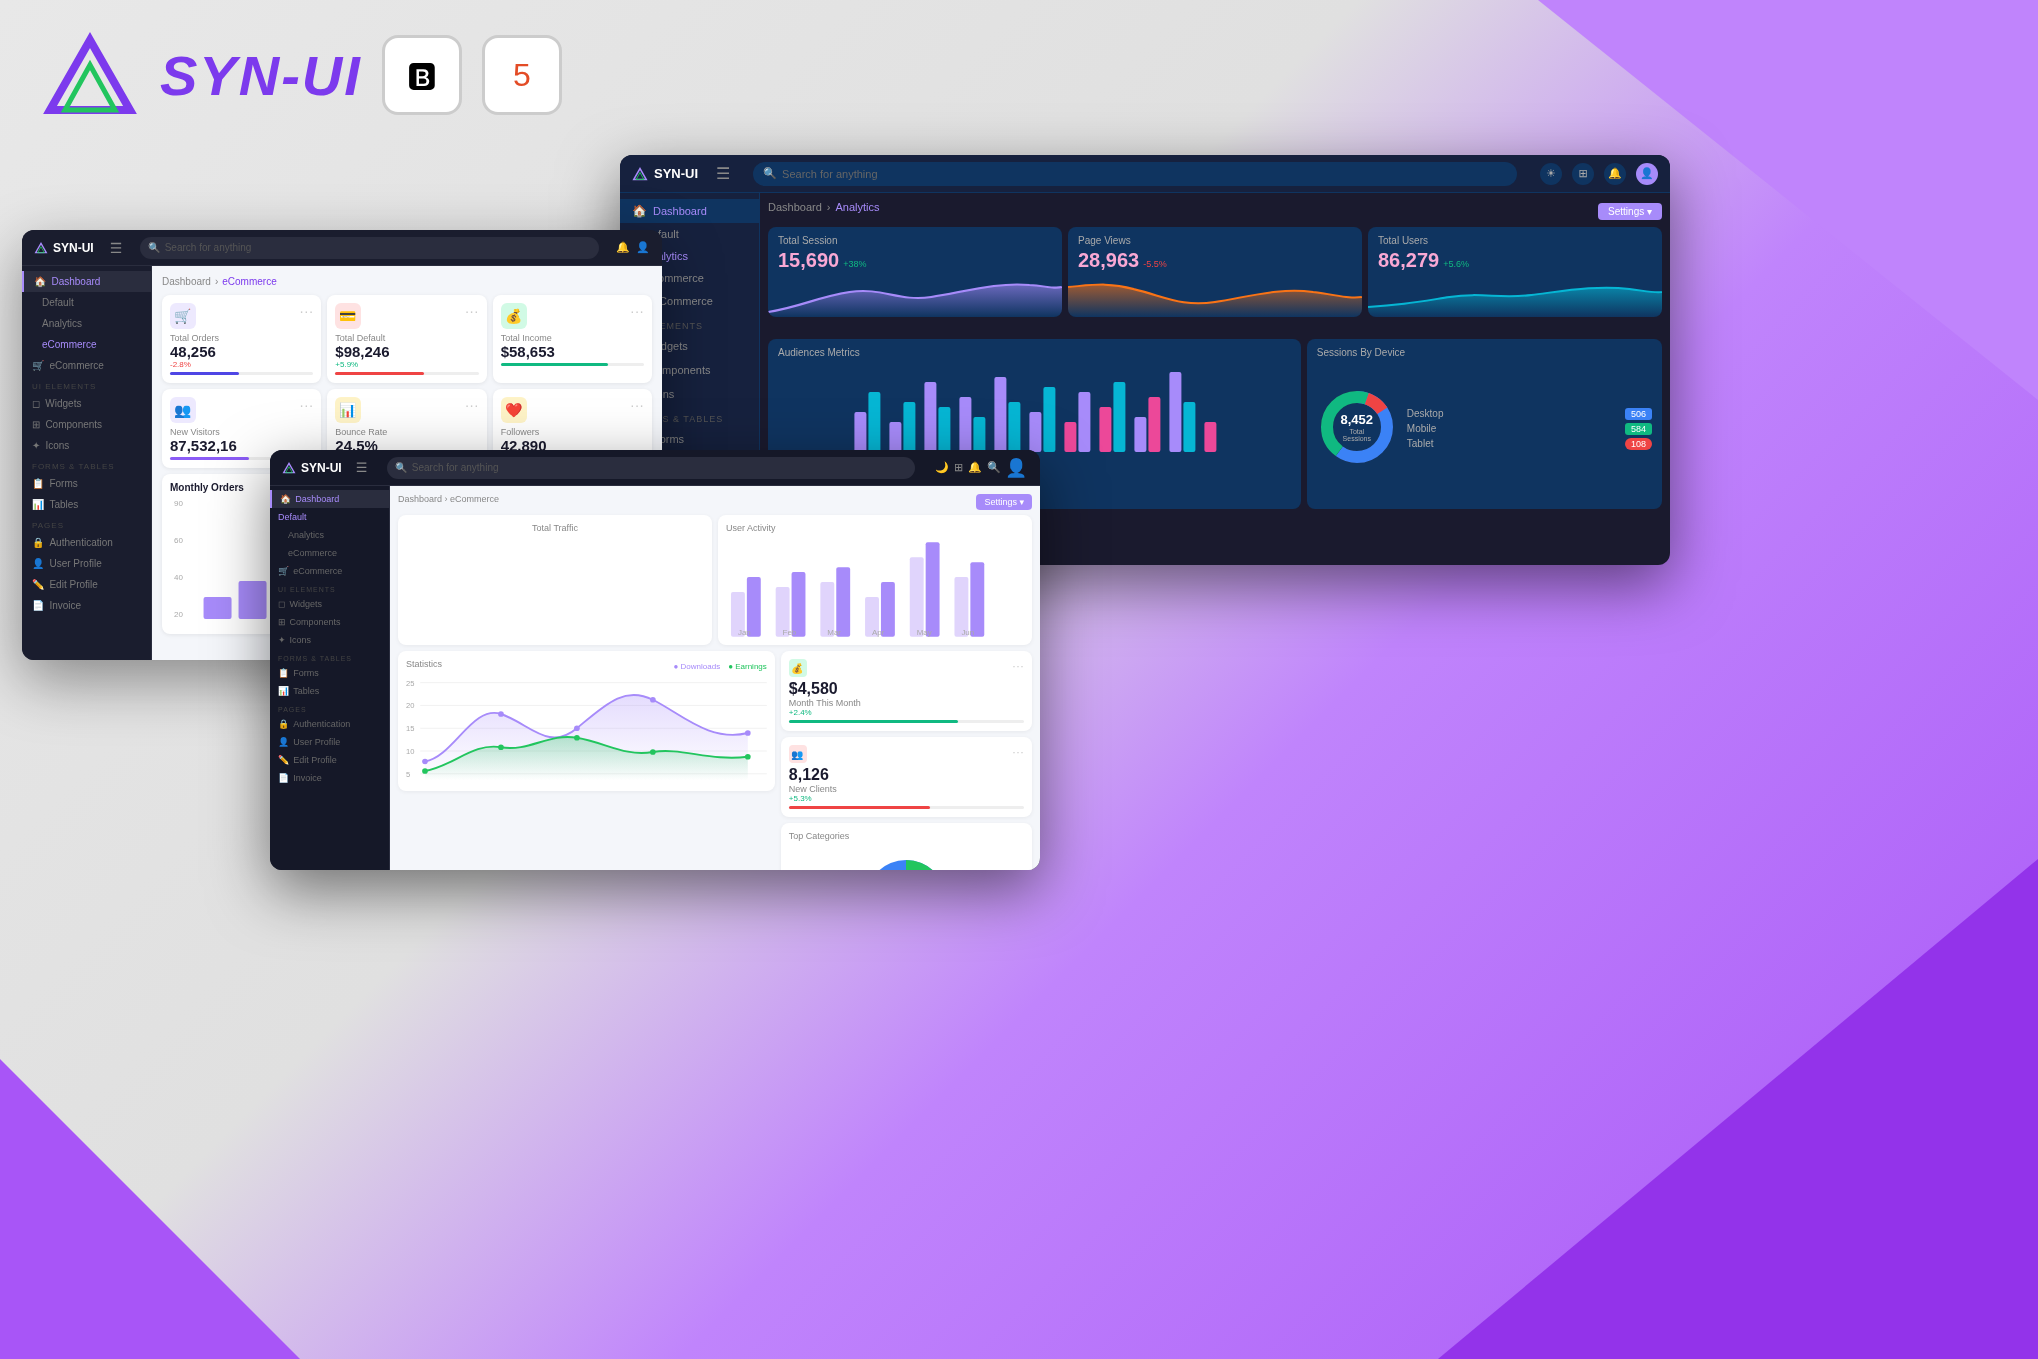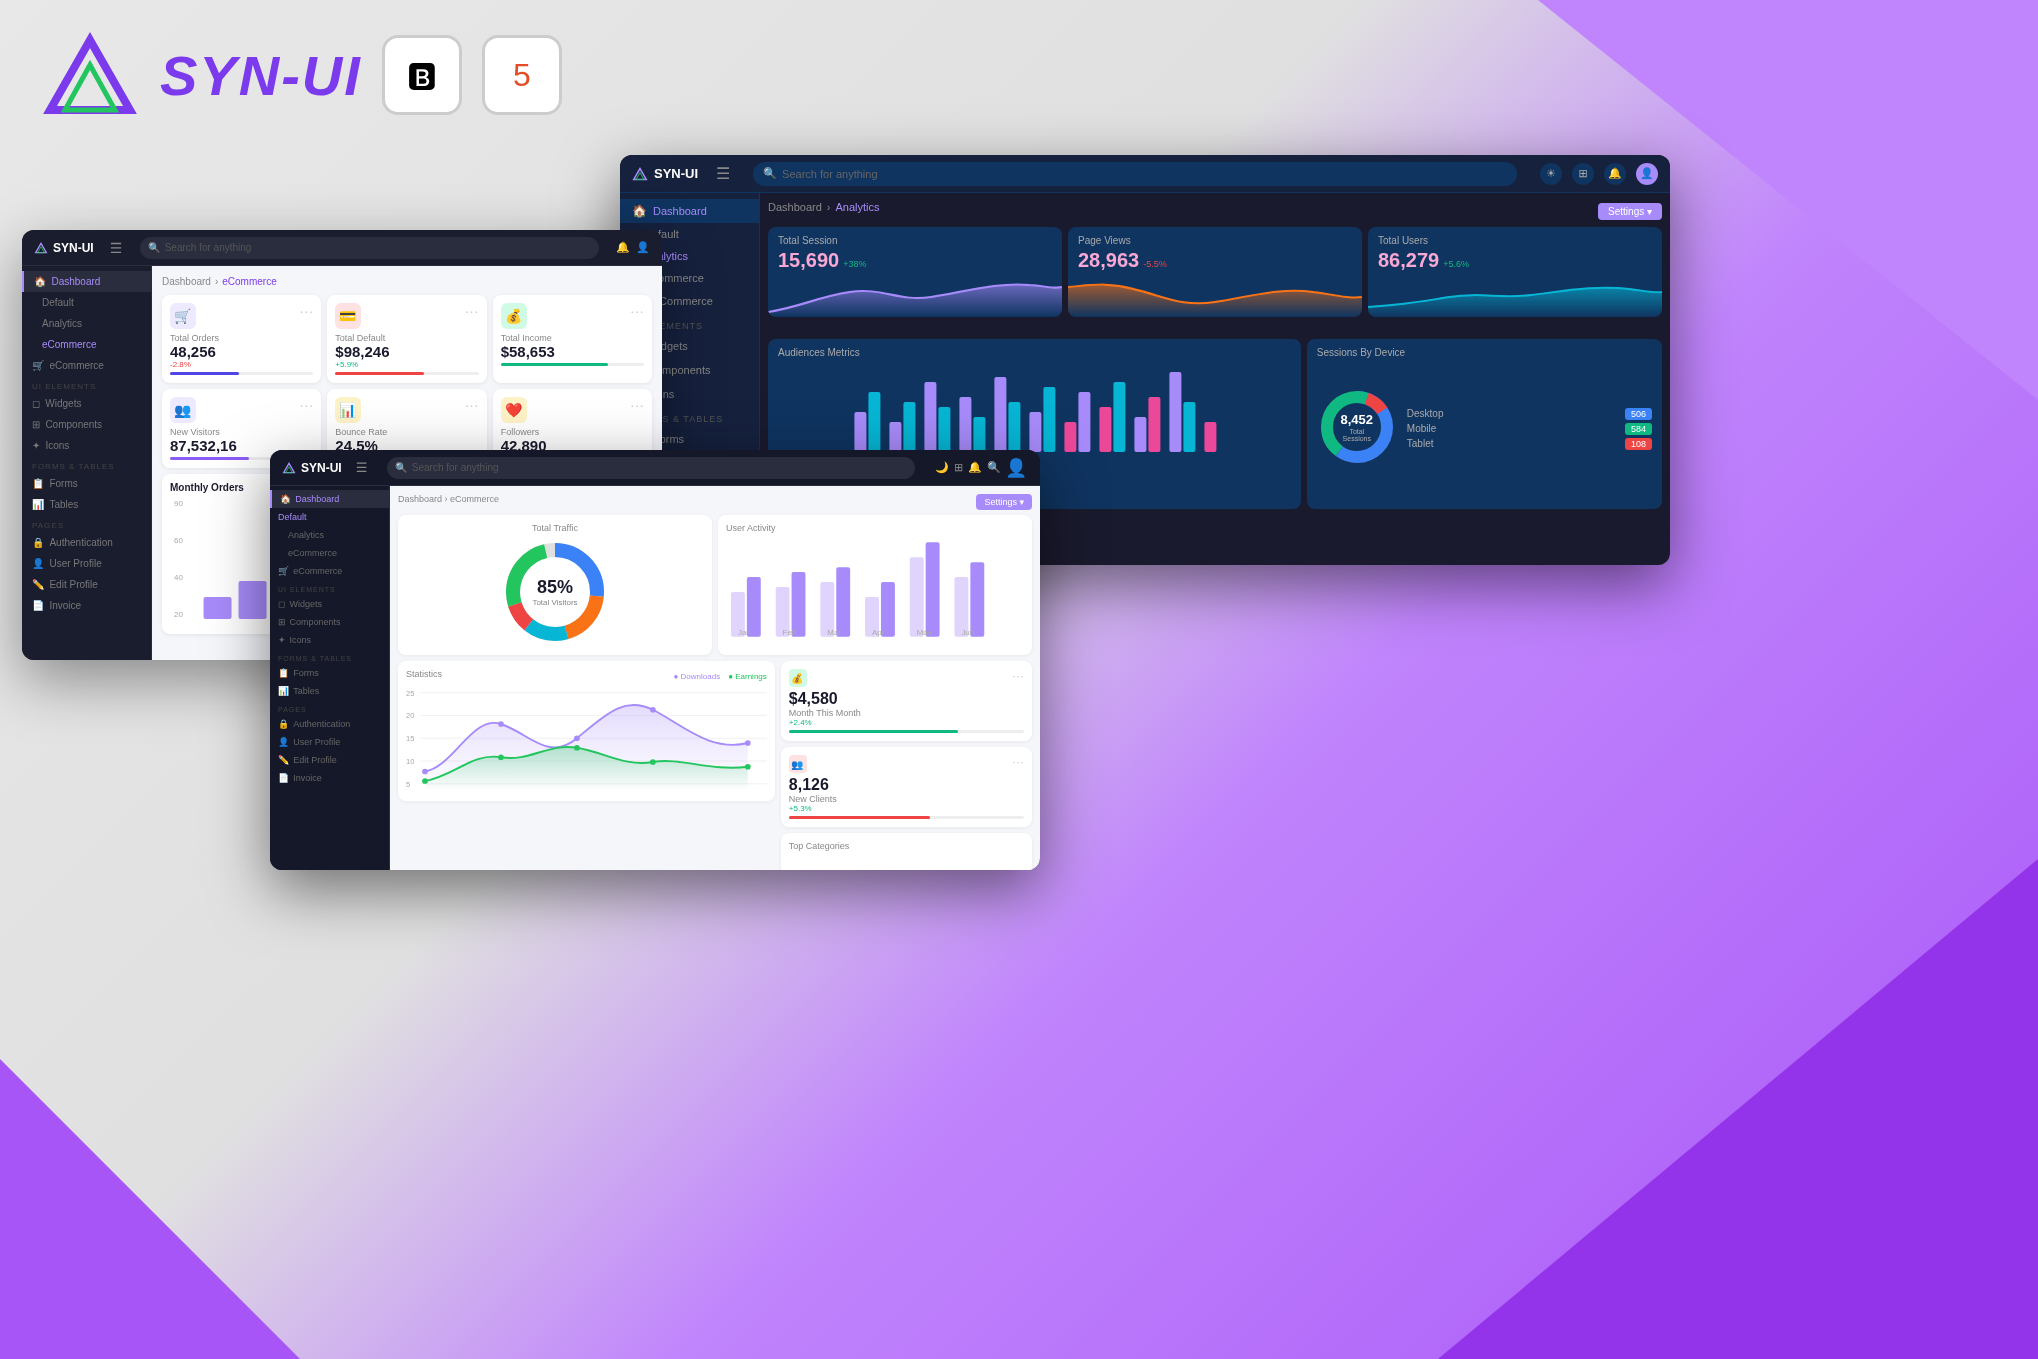--- a/index.html
+++ b/index.html
@@ -243,21 +243,21 @@
     .aud-change-down { color: #ef4444; font-size: 9px; }
     .bar-chart-container { height: 90px; display: flex; align-items: flex-end; gap: 3px; }
     .donut-val { font-size: 18px; font-weight: 700; color: white; text-align: center; }
     .donut-label { font-size: 9px; color: #aaa; text-align: center; }
     .device-list { margin-top: 6px; }
     .device-row { display: flex; justify-content: space-between; align-items: center; margin-bottom: 3px; }
     .device-name { font-size: 10px; color: #aaa; }
     .device-badge { font-size: 9px; padding: 1px 6px; border-radius: 3px; color: white; }
     .device-badge.desktop { background: #3b82f6; }
     .device-badge.mobile { background: #10b981; }
-    .device-badge.tablet { background: #ef4444; }
+    .device-badge.tablet { background: #ef4444; border-radius: 6px; }
 
     
     .window-light-1 {
       position: absolute;
       top: 230px;
       left: 22px;
       width: 640px;
       height: 430px;
       background: #1e2235;
       border-radius: 12px;
@@ -939,34 +939,20 @@
         <div class="def-breadcrumb">
           Dashboard › eCommerce
         </div>
         <button class="settings-btn-def">Settings ▾</button>
       </div>
 
       <div class="def-top-row">
 
         <div class="def-card donut-card">
           <div class="def-card-title">Total Traffic</div>
-          <div style="position:relative; width:110px; height:110px; margin:0 auto;">
-            <svg width="110" height="110" viewBox="0 0 110 110">
-              <circle cx="55" cy="55" r="42" fill="none" stroke="#e0e0e0" stroke-width="14"></circle>
-              <circle cx="55" cy="55" r="42" fill="none" stroke="#3b82f6" stroke-width="14" stroke-dasharray="70 194" stroke-dashoffset="0" transform="rotate(-90 55 55)"></circle>
-              <circle cx="55" cy="55" r="42" fill="none" stroke="#f97316" stroke-width="14" stroke-dasharray="50 214" stroke-dashoffset="-70" transform="rotate(-90 55 55)"></circle>
-              <circle cx="55" cy="55" r="42" fill="none" stroke="#06b6d4" stroke-width="14" stroke-dasharray="40 224" stroke-dashoffset="-120" transform="rotate(-90 55 55)"></circle>
-              <circle cx="55" cy="55" r="42" fill="none" stroke="#ef4444" stroke-width="14" stroke-dasharray="25 239" stroke-dashoffset="-160" transform="rotate(-90 55 55)"></circle>
-              <circle cx="55" cy="55" r="42" fill="none" stroke="#22c55e" stroke-width="14" stroke-dasharray="69 195" stroke-dashoffset="-185" transform="rotate(-90 55 55)"></circle>
-            </svg>
-            <div style="position:absolute; top:50%; left:50%; transform:translate(-50%,-50%); text-align:center;">
-              <div style="font-size:18px; font-weight:700; color:#1a1a2e;">85%</div>
-              <div style="font-size:8px; color:#888;">Total Visitors</div>
-            </div>
-          </div>
         </div>
 
         <div class="def-card">
           <div class="def-card-title">User Activity</div>
           <div class="user-activity-chart">
             <svg width="100%" height="100" viewBox="0 0 300 100">
 
               <rect x="5" y="55" width="14" height="45" fill="#e0d4fc" rx="2"></rect>
               <rect x="21" y="40" width="14" height="60" fill="#a78bfa" rx="2"></rect>
 

